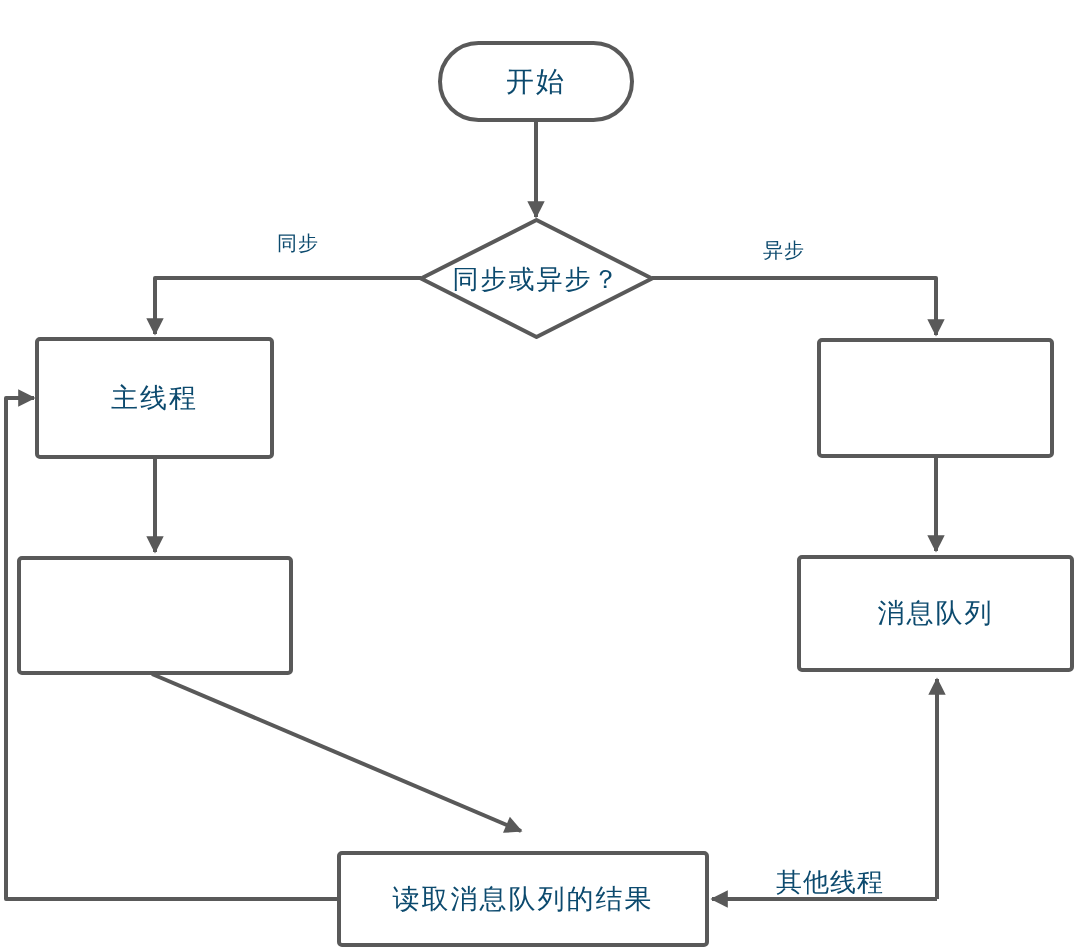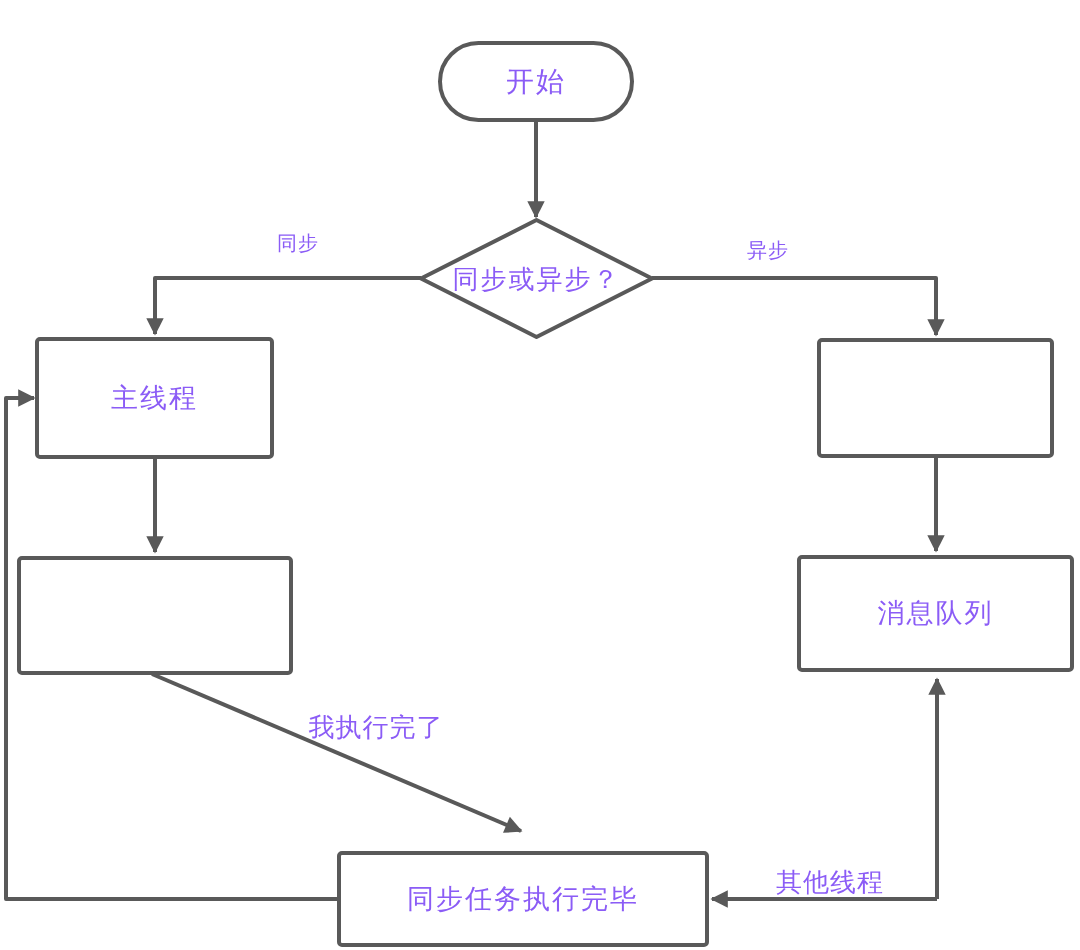--- a/index.html
+++ b/index.html
@@ -18,21 +18,21 @@
   .stage svg {
     position: absolute;
     top: 0;
     left: 0;
   }
   .lbl {
     position: absolute;
     display: flex;
     align-items: center;
     justify-content: center;
-    color: #8b5cf6;
+    color: #0c4a6e;
     letter-spacing: 2px;
     white-space: nowrap;
     line-height: 1;
     user-select: none;
     text-align: center;
   }
   .node-lbl  { font-size: 27px; }
   .big-lbl   { font-size: 28px; }
   .dec-lbl   { font-size: 26px; }
   .edge-lbl  { font-size: 20px; letter-spacing: 1px; }
@@ -76,23 +76,22 @@
   <div class="lbl big-lbl" style="left:440px; top:43px; width:192px; height:77px;">开始</div>
 
   <div class="lbl node-lbl" style="left:37px; top:339px; width:235px; height:118px;">主线程</div>
 
   <div class="lbl dec-lbl" style="left:421px; top:220px; width:231px; height:117px;">同步或异步？</div>
 
 
 
   <div class="lbl node-lbl" style="left:799px; top:557px; width:273px; height:113px;">消息队列</div>
 
-  <div class="lbl node-lbl" style="left:339px; top:853px; width:368px; height:92px;">同步任务执行完毕</div>
+  <div class="lbl node-lbl" style="left:339px; top:853px; width:368px; height:92px;">读取消息队列的结果</div>
 
   <div class="lbl edge-lbl" style="left:250px; top:227px; width:96px; height:31px;">同步</div>
 
-  <div class="lbl edge-lbl" style="left:720px; top:234px; width:96px; height:31px;">异步</div>
+  <div class="lbl edge-lbl" style="left:736px; top:234px; width:96px; height:31px;">异步</div>
 
-  <div class="lbl edge-lbl2" style="left:308px; top:711px; width:136px; height:32px;">我执行完了</div>
 
   <div class="lbl edge-lbl2" style="left:770px; top:866px; width:120px; height:32px;">其他线程</div>
 
 </div>
 
 </body></html>

